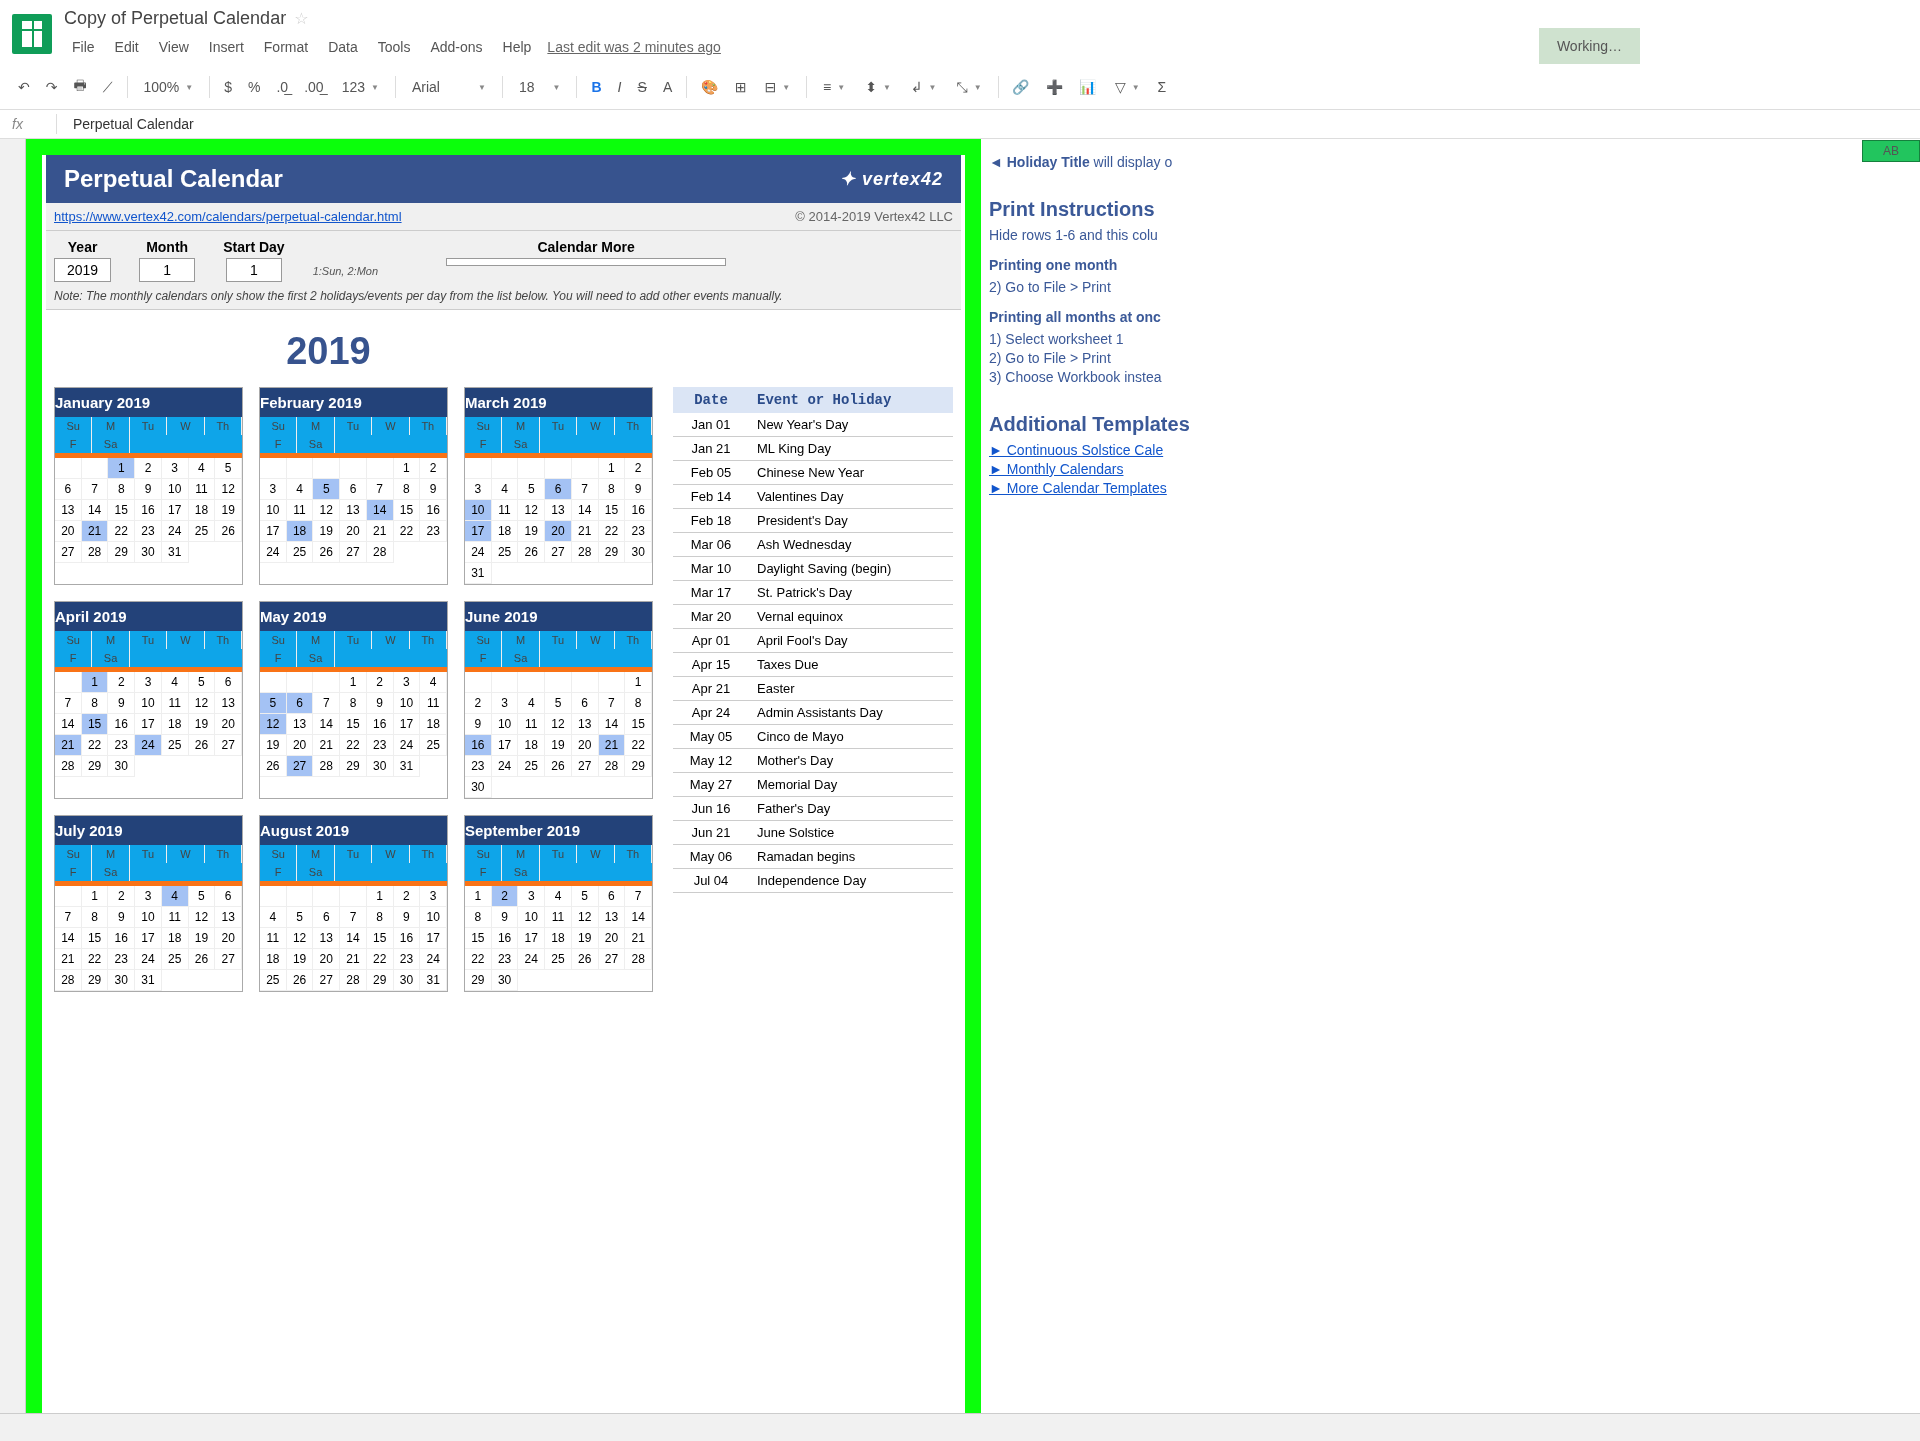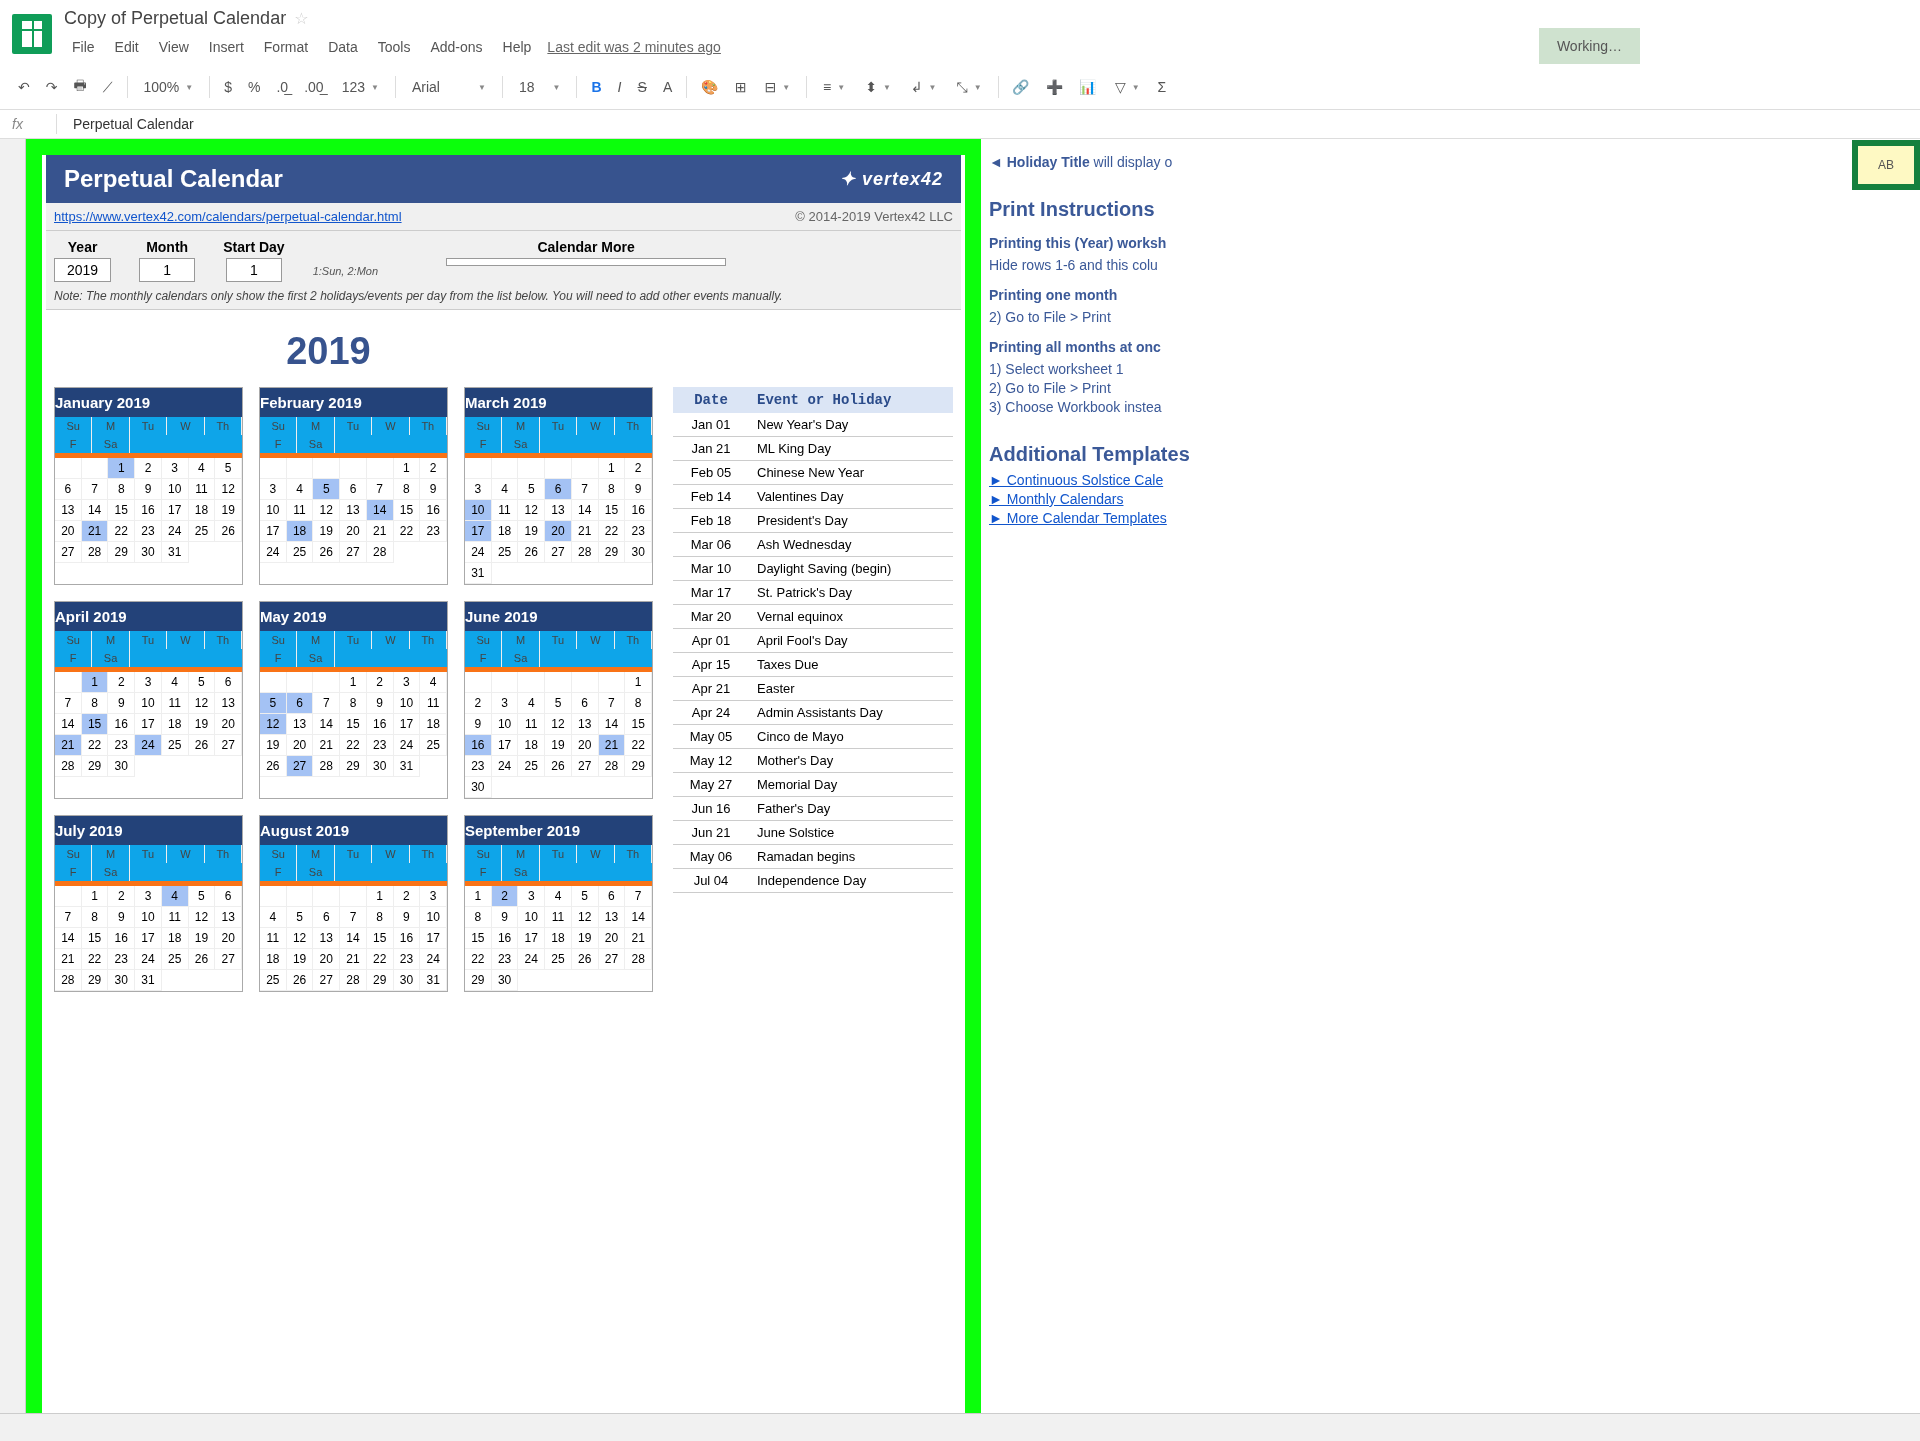--- a/index.html
+++ b/index.html
@@ -81,21 +81,21 @@
 
 
 .right-side { flex: 1; padding: 12px 8px; font-size: 14px; color: #3b5998; overflow: hidden; }
 .right-side .section-title { font-size: 20px; font-weight: bold; color: #3b5998; margin: 28px 0 6px; }
 .right-side .subtitle { font-weight: bold; margin: 14px 0 6px; }
 .right-side p { margin: 3px 0; color: #3b5998; }
 .right-side .link { color: #1155cc; text-decoration: underline; }
 .cal-title-note { margin-top: 18px; }
 
 
-.col-header-right { position: absolute; top: 140px; right: 0; background: #fef9c3; padding: 12px 20px; font-size: 12px; color: #555; border: 6px solid #15803d; }
+.col-header-right { position: absolute; top: 140px; right: 0; background: #22c55e; padding: 3px 20px; font-size: 12px; color: #555; border: 1px solid #15803d; }
 
 
 .bottom-tabs { position: fixed; bottom: 0; left: 0; right: 0; height: 28px; background: #f1f1f1; border-top: 1px solid #ccc; display:flex; align-items:center; padding: 0 40px; gap: 40px; font-size:12px; color:#666;}
 </style>
 </head>
 <body>
 
 <div class="topbar">
   <div class="sheets-logo">
       <div class="sheets-logo-inner"></div>
@@ -730,21 +730,20 @@
                 <div>Independence Day</div>
               </div>
             </div>
         </div>
       </div>
     </div>
   </div>
   <div class="right-side">
     <p class="cal-title-note"><b>◄ Holiday Title</b><span> will display o</span></p>
     <div class="section-title">Print Instructions</div>
-    <p class="subtitle">Printing this (Year) worksh</p>
     <p>Hide rows 1-6 and this colu</p>
     <p class="subtitle">Printing one month</p>
     <p>2) Go to File &gt; Print</p>
     <p class="subtitle">Printing all months at onc</p>
     <p>1) Select worksheet 1</p>
     <p>2) Go to File &gt; Print</p>
     <p>3) Choose Workbook instea</p>
     <div class="section-title">Additional Templates</div>
     <p class="link">► Continuous Solstice Cale</p>
     <p class="link">► Monthly Calendars</p>

